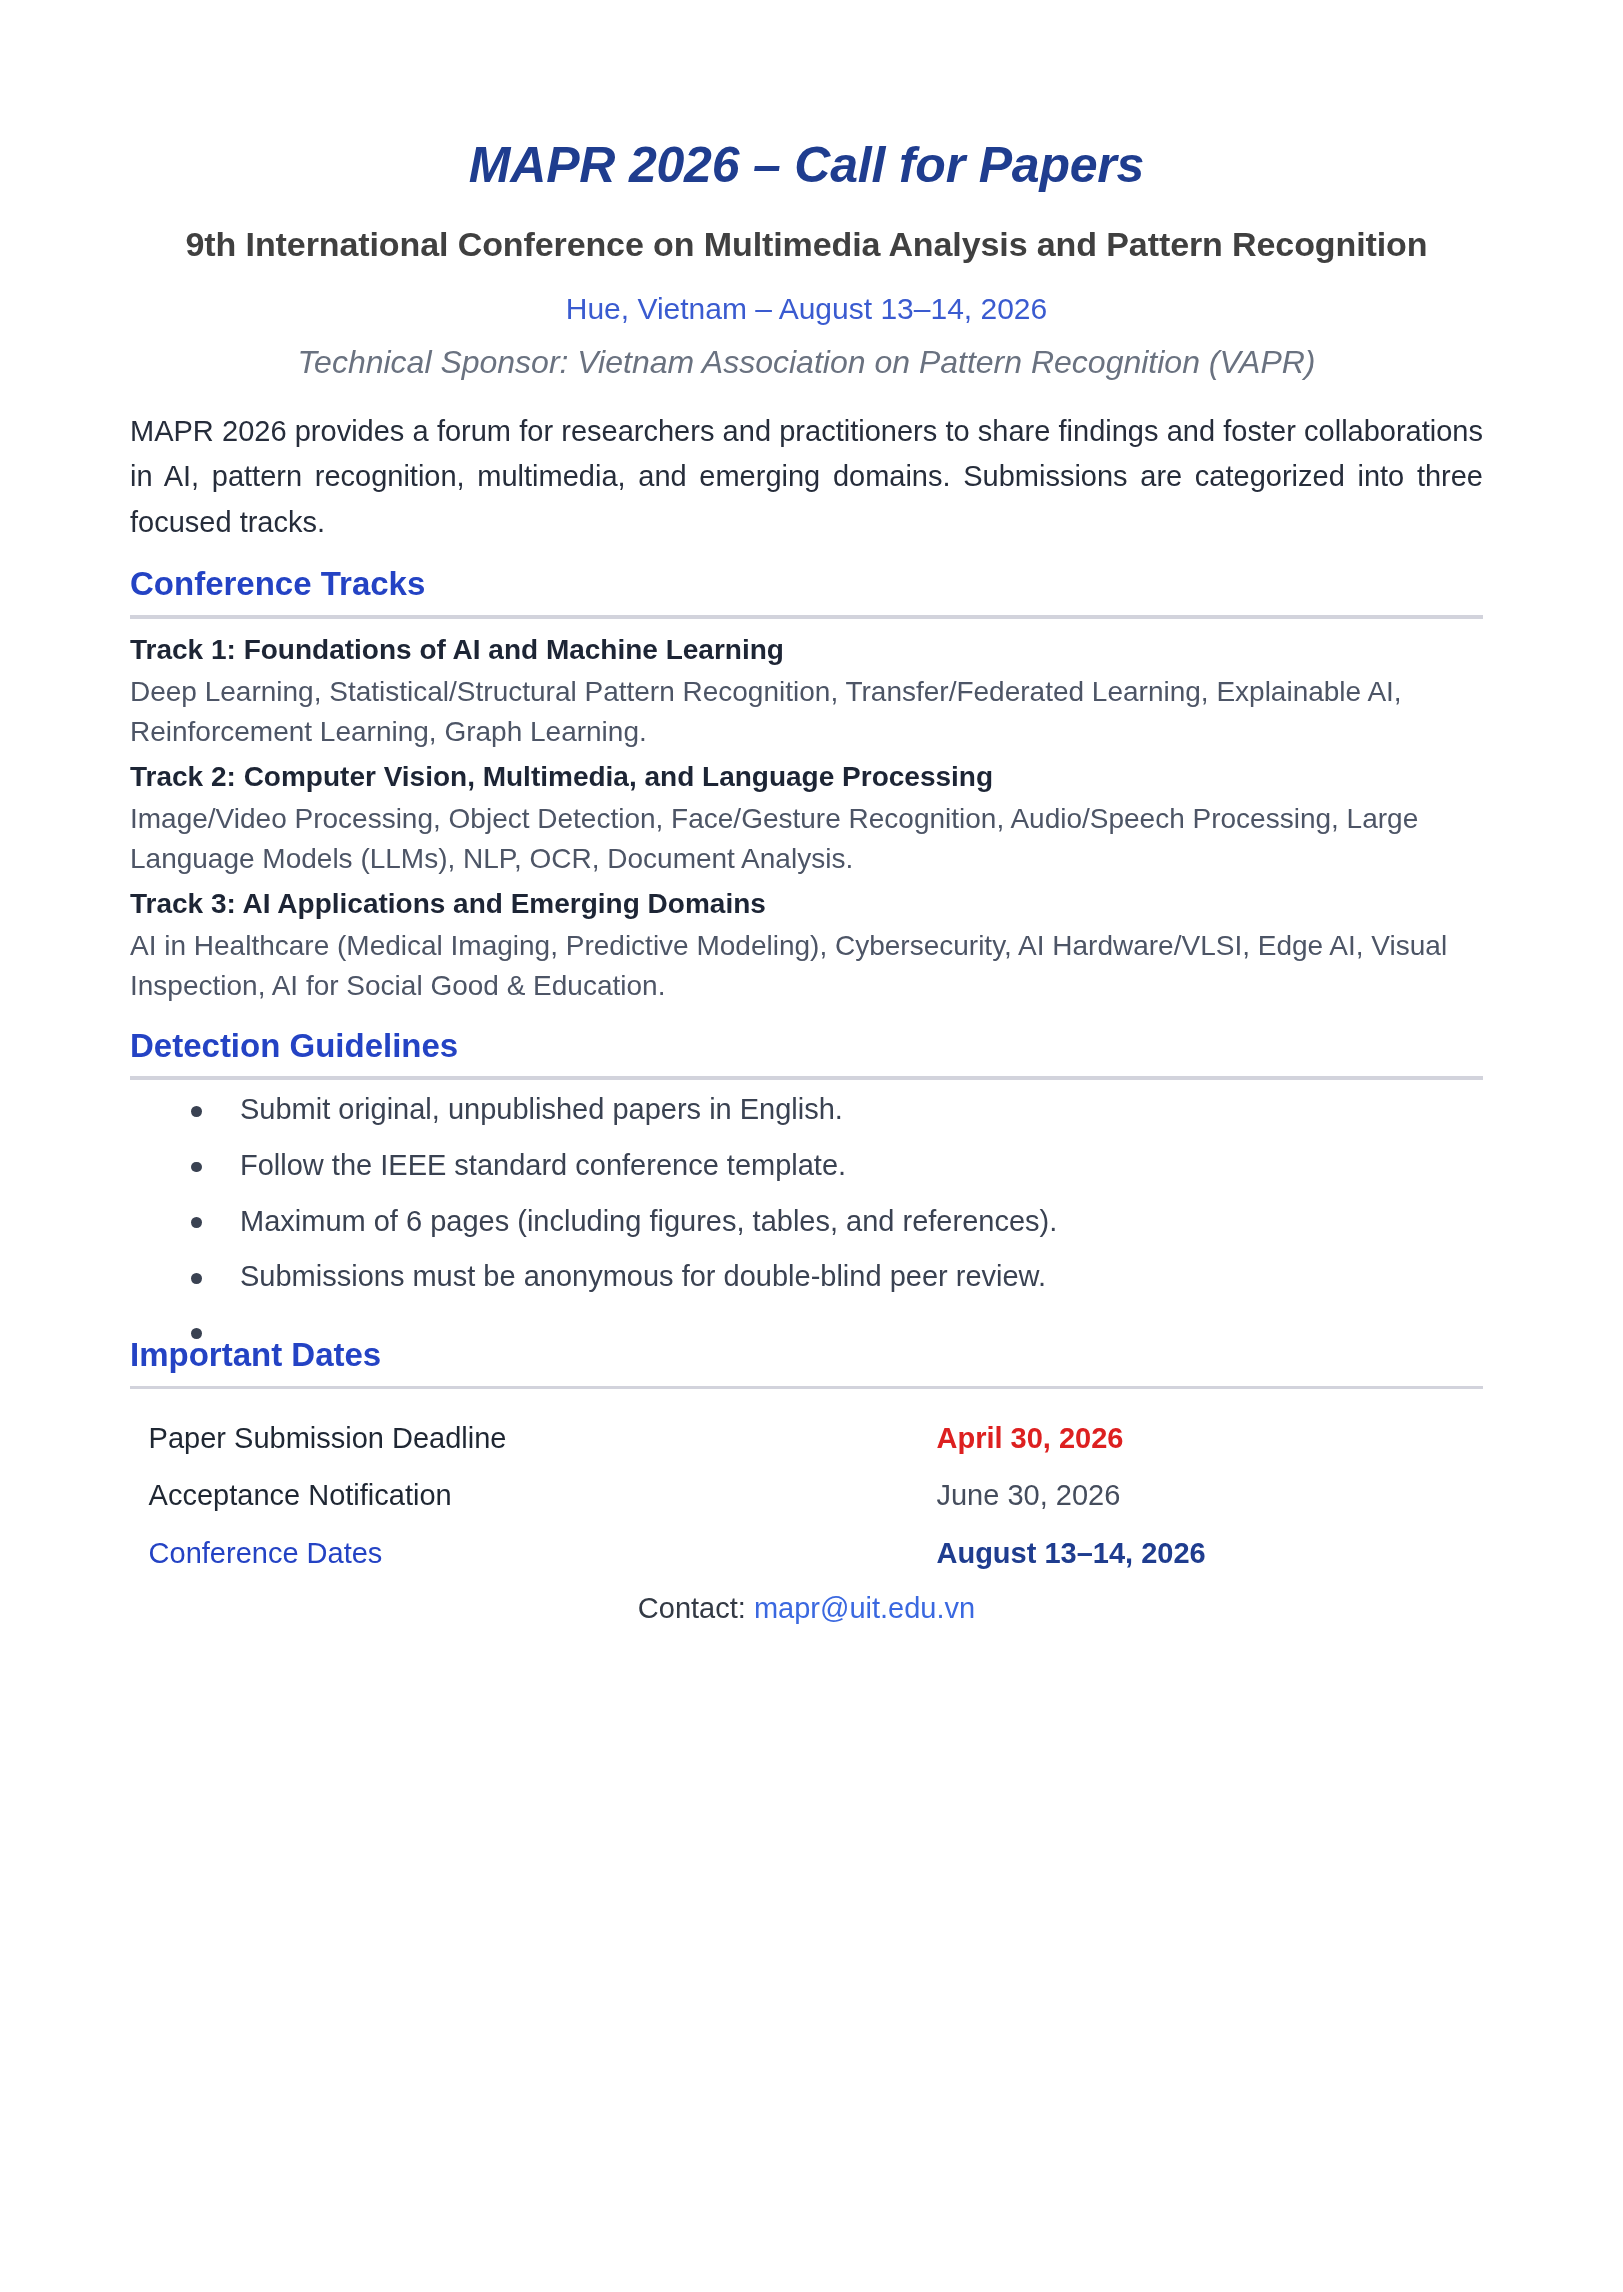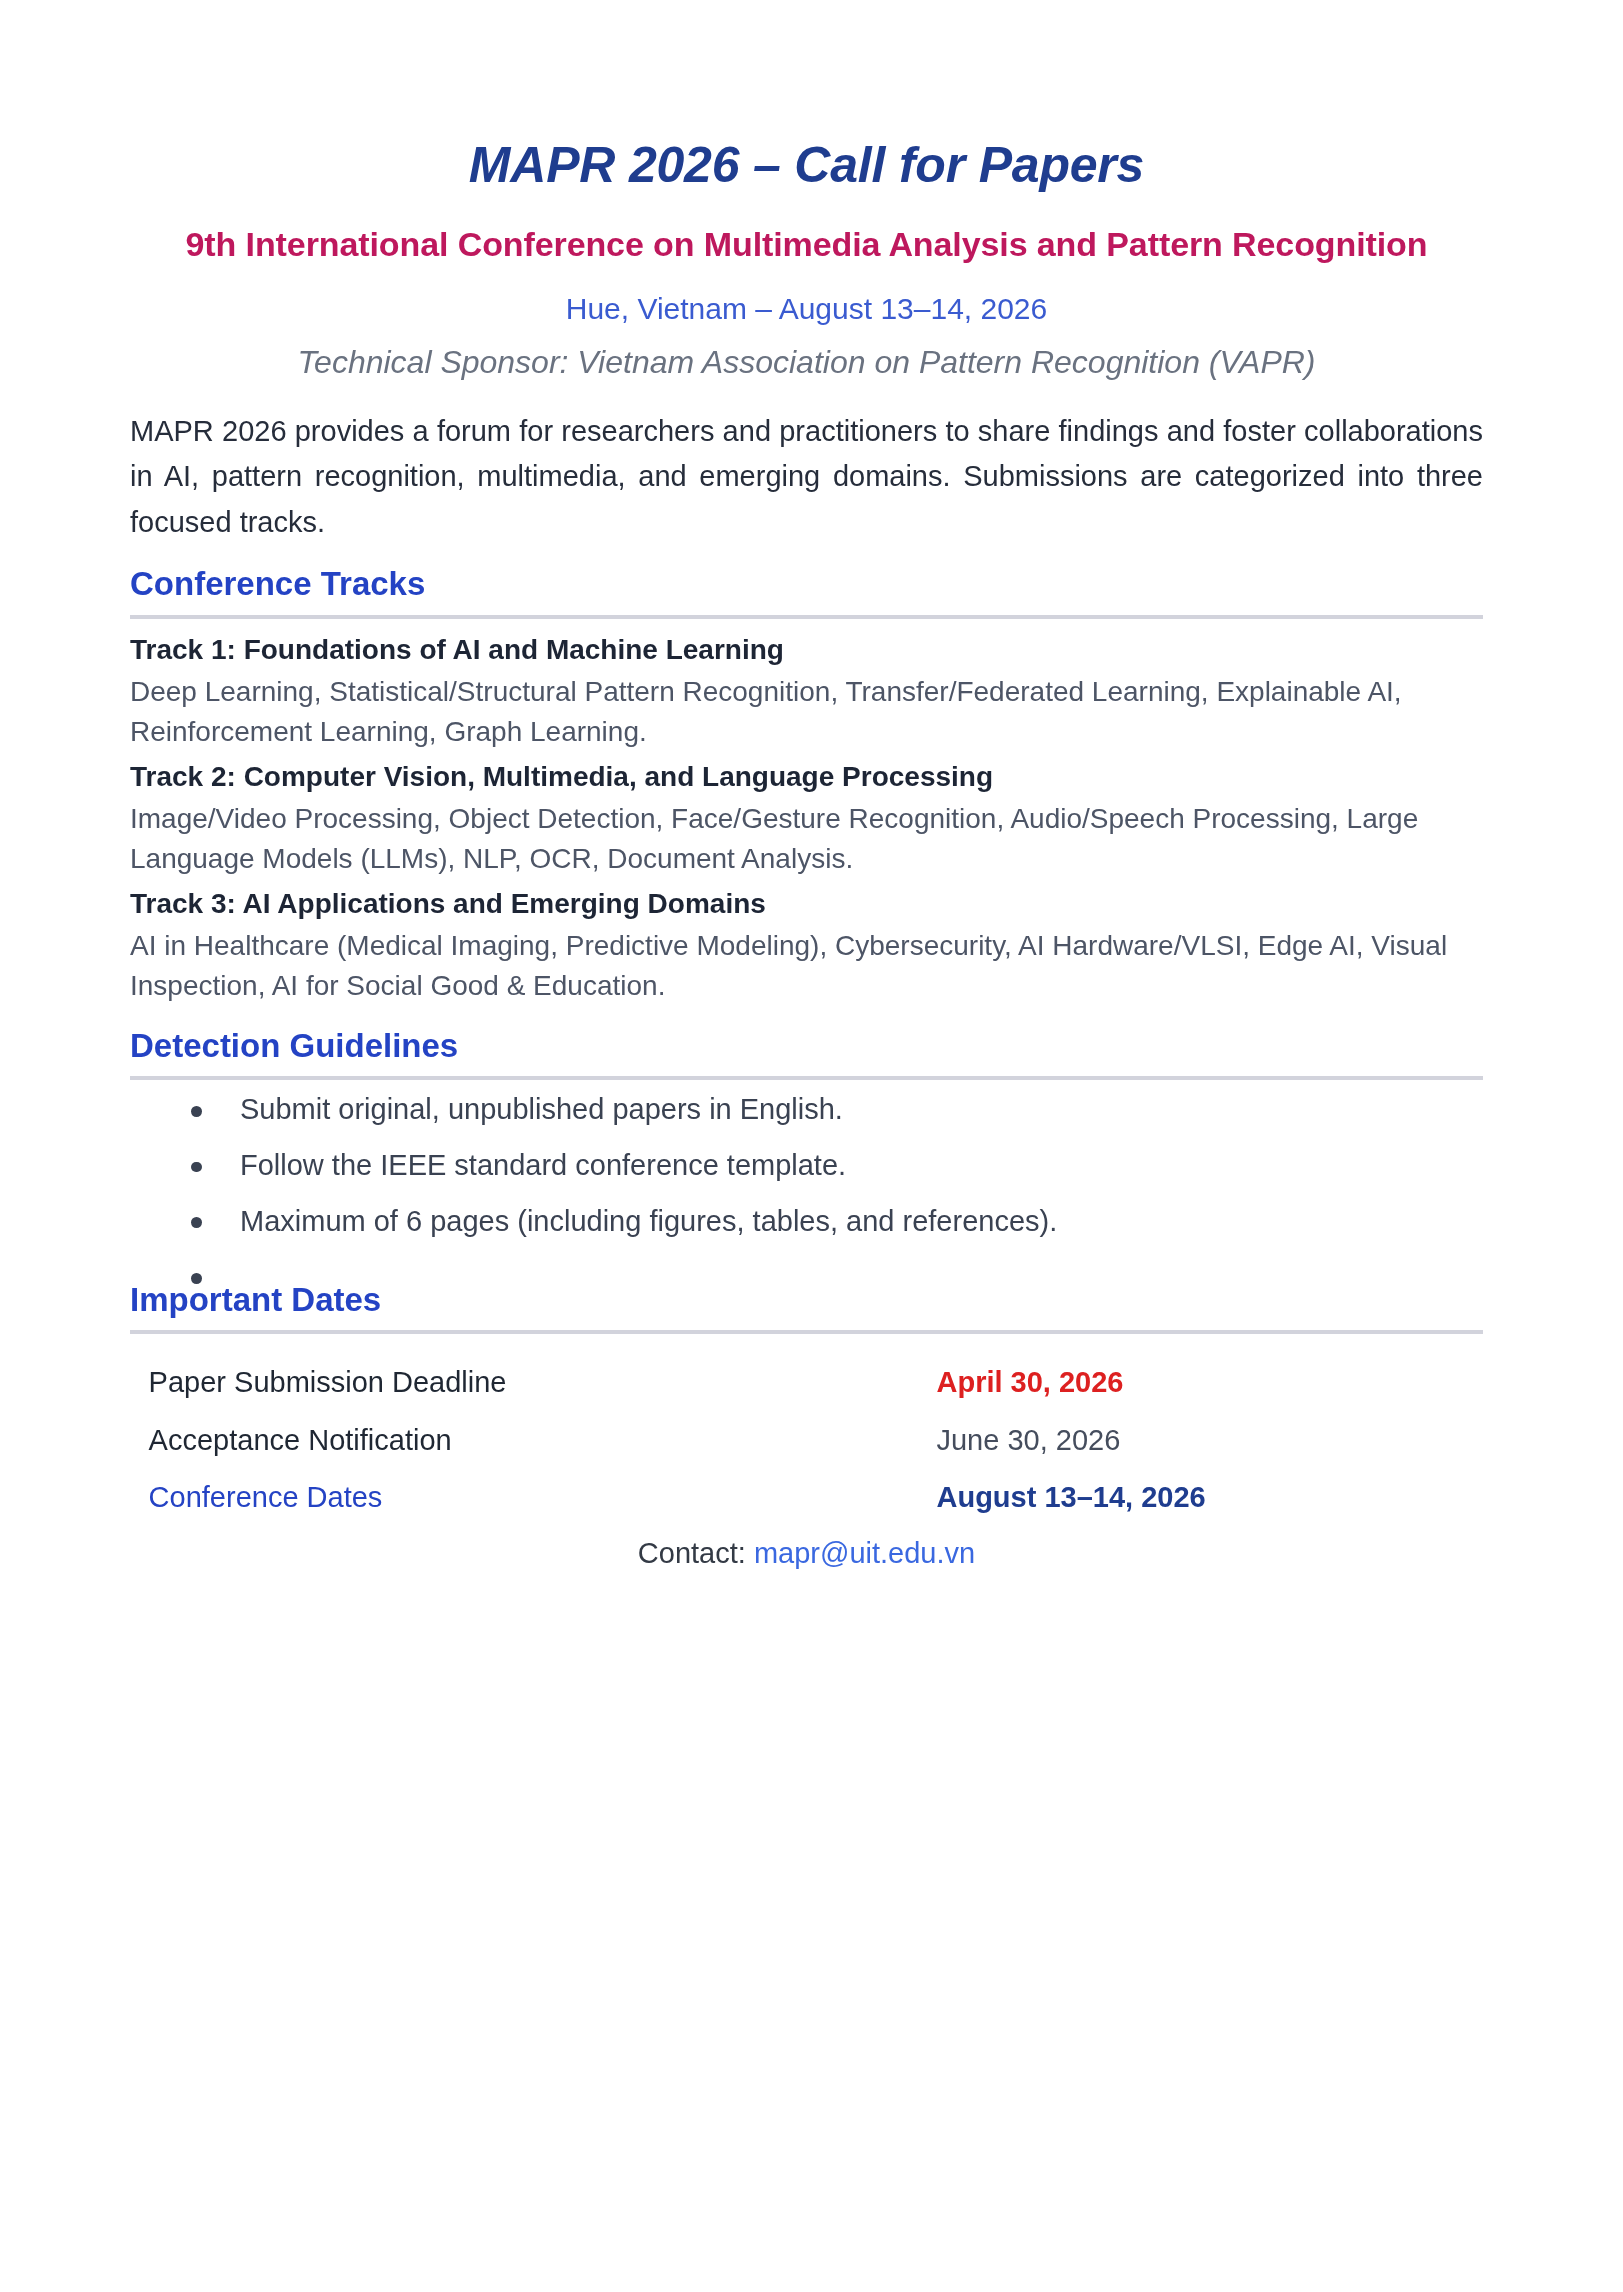--- a/index.html
+++ b/index.html
@@ -40,21 +40,21 @@
     letter-spacing: -0.2px;
     line-height: 1.12;
     font-style: italic;
   }
   .doc-subtitle {
     margin: 0;
     padding-top: 29px;
     text-align: center;
     font-size: 34px;
     font-weight: bold;
-    color: #be185d;
+    color: #404040;
     line-height: 1.33;
     letter-spacing: -0.1px;
   }
   .venue-line {
     margin: 0;
     padding-top: 23.5px;
     text-align: center;
     font-size: 30px;
     color: #3a5bd0;
     line-height: 1.2;
@@ -230,20 +230,24 @@
         <span class="dot"></span>
         <span>Submit original, unpublished papers in English.</span>
       </li>
       <li class="guideline-item">
         <span class="dot"></span>
         <span>Follow the IEEE standard conference template.</span>
       </li>
       <li class="guideline-item">
         <span class="dot"></span>
         <span>Maximum of 6 pages (including figures, tables, and references).</span>
+      </li>
+      <li class="guideline-item">
+        <span class="dot"></span>
+        <span>Submissions must be anonymous for double-blind peer review.</span>
       </li>
       <li class="guideline-item">
         <span class="dot"></span>
       </li>
     </ul>
 
     <h3 class="section-heading">Important Dates</h3>
     <div class="rule"></div>
 
     <table class="dates">

